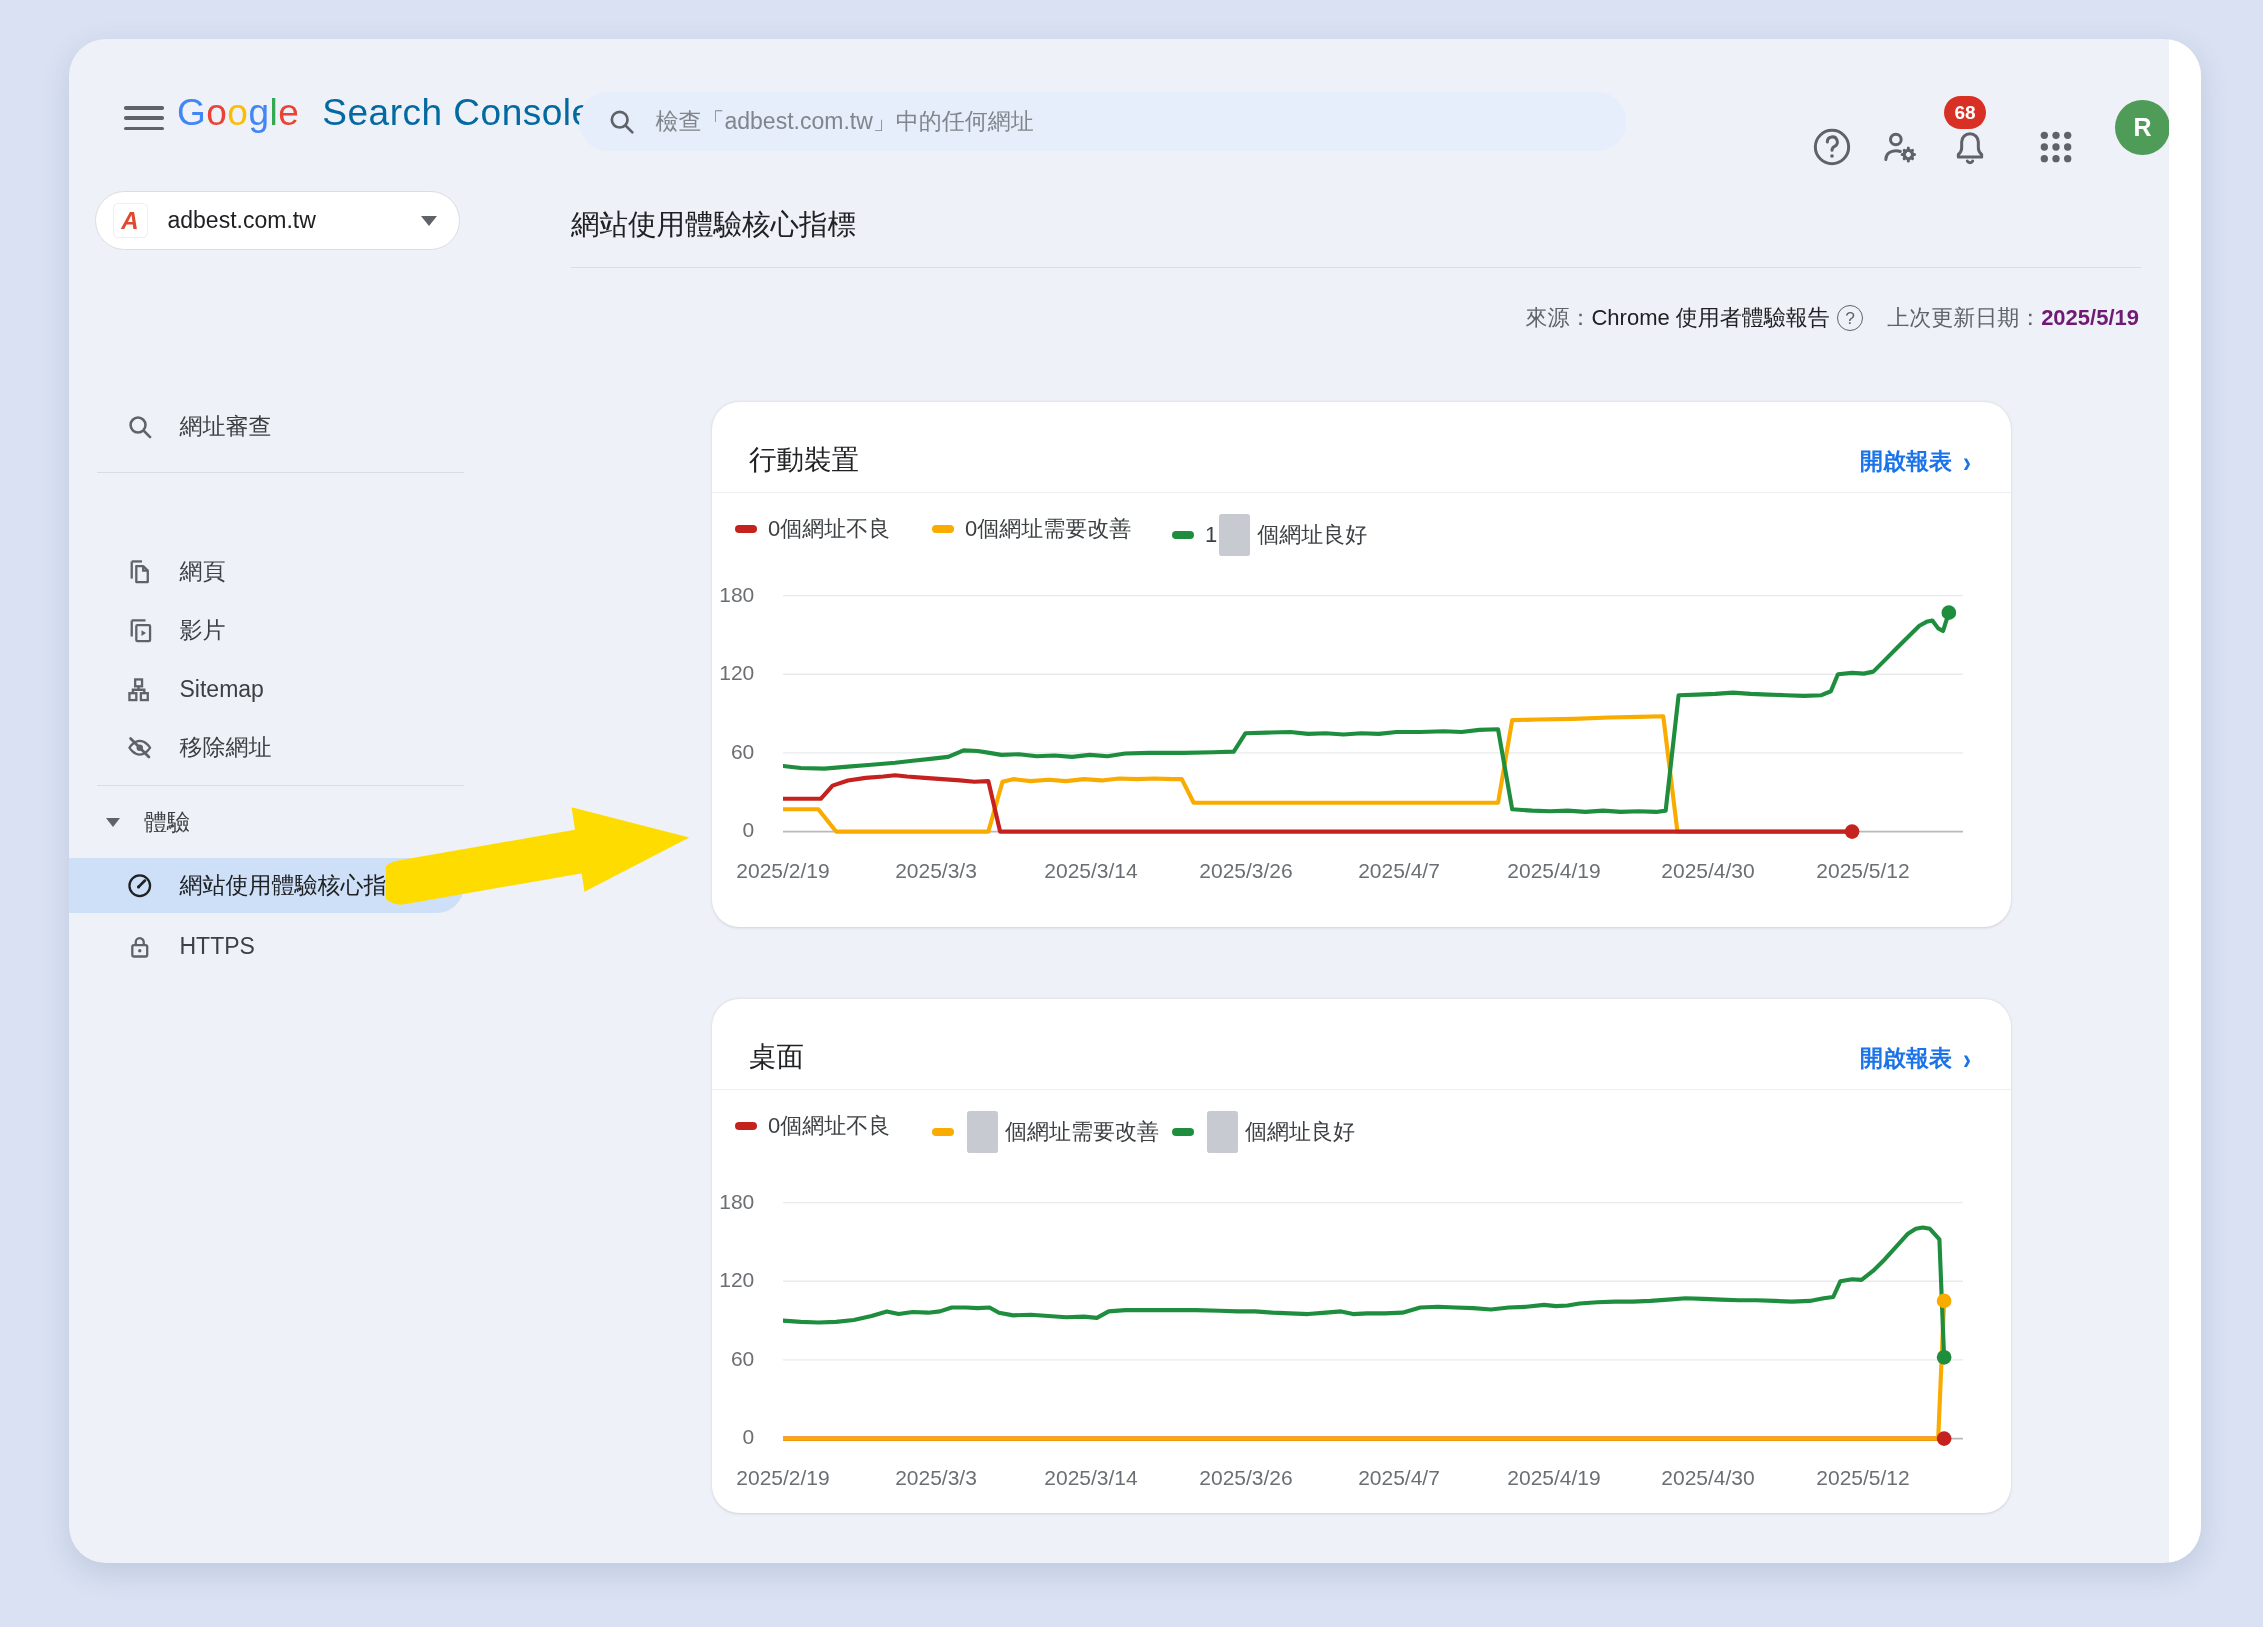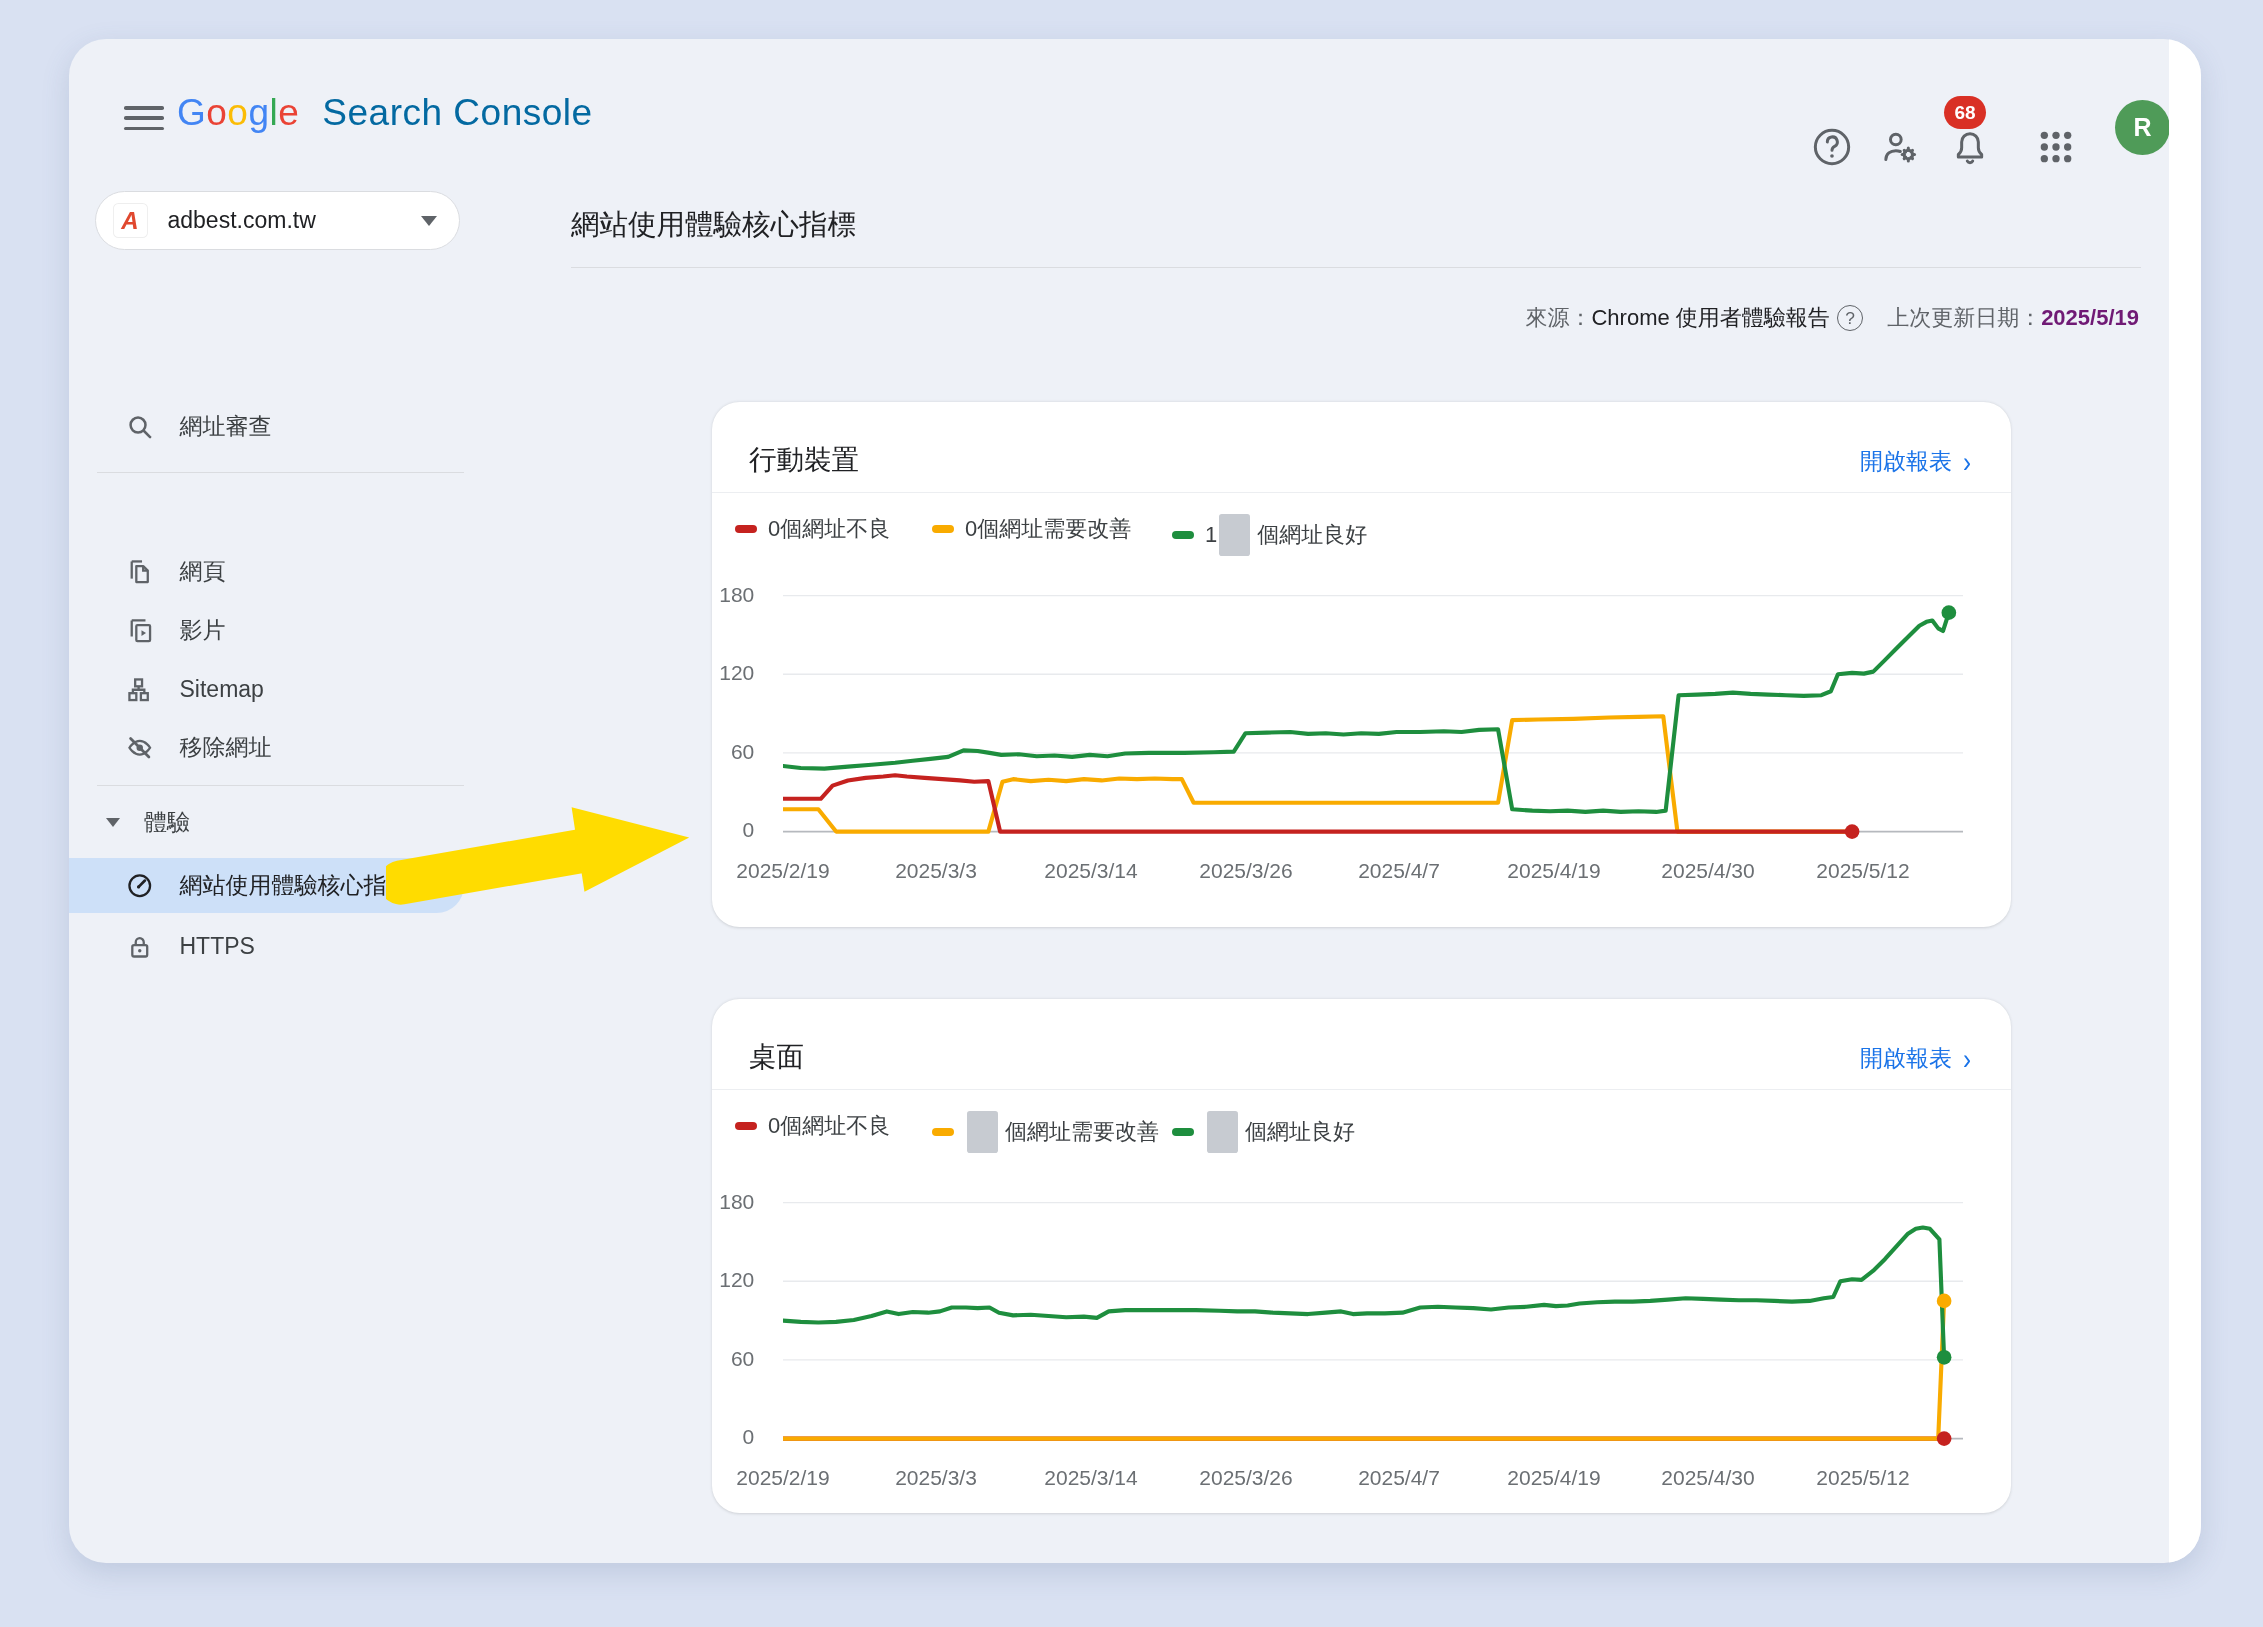--- a/index.html
+++ b/index.html
@@ -38,21 +38,21 @@
   .page-title { position:absolute; left:502px; top:167px; font-size:28.5px; color:#202124; }
   .main-div { position:absolute; left:502px; top:228px; width:1570px; border-top:0.9px solid #dadce0; }
   .source-row { position:absolute; right:62px; top:264px; display:flex; align-items:center; font-size:22px; color:#5f6368; white-space:nowrap; }
   .source-row b { color:#202124; font-weight:400; }
   .source-row .dt { color:#701a75; font-weight:700; }
   .qmark { width:26px; height:26px; border:1.8px solid #5f6368; border-radius:50%; font-size:17.4px; display:inline-flex; align-items:center; justify-content:center; margin:0 24px 0 7.3px; color:#5f6368; }
 
   
   .chart-card { position:absolute; left:643px; width:1299px; background:#fff; border-radius:27.5px; box-shadow:0 0.9px 2.8px rgba(60,64,67,.18); }
   .cc-title { position:absolute; left:37px; top:40px; font-size:27.5px; color:#202124; }
-  .cc-link { position:absolute; right:40px; top:44px; font-size:23px; font-weight:400; color:#1a73e8; cursor:pointer; display:flex; align-items:center; }
+  .cc-link { position:absolute; right:40px; top:44px; font-size:23px; font-weight:700; color:#1a73e8; cursor:pointer; display:flex; align-items:center; }
   .cc-link .chev { margin-left:11px; font-size:24px; transform:scaleY(1.2); }
   .cc-div { position:absolute; left:0; top:90px; width:100%; border-top:0.9px solid #eceef1; }
   .legend { position:absolute; left:0; top:112px; width:100%; height:40px; }
   .leg-item { position:absolute; display:flex; align-items:center; font-size:22px; color:#3c4043; cursor:pointer; }
   .leg-item:nth-child(1){ left:23px; } .leg-item:nth-child(2){ left:220px; } .leg-item:nth-child(3){ left:460px; }
   .dash { width:22px; height:8.3px; border-radius:4.6px; margin-right:11px; flex:none; }
   .redact { display:inline-block; width:31px; height:42px; background:#c7cbd1; border-radius:2.8px; margin:0 7.3px 0 1.8px; vertical-align:middle; }
   .ylabels { position:absolute; left:7.3px; width:51px; height:253px; }
   .ylabels span { position:absolute; right:16px; font-size:21px; color:#6b6f73; }
   .plotwrap { position:absolute; left:71px; width:1180px; height:253px; }
@@ -67,20 +67,27 @@
 
 <div class="app-card">
 
   <div class="hamburger">
       <span></span>
       <span></span>
       <span></span>
     </div>
   <div class="logo">
     <span class="lg" id="logo-letters"><span style="color: rgb(66, 133, 244);">G</span><span style="color: rgb(234, 67, 53);">o</span><span style="color: rgb(251, 188, 5);">o</span><span style="color: rgb(66, 133, 244);">g</span><span style="color: rgb(52, 168, 83);">l</span><span style="color: rgb(234, 67, 53);">e</span></span><span class="suffix">Search Console</span>
+  </div>
+  <div class="searchbar">
+    <svg width="29" height="29" viewBox="0 0 24 24" fill="none" stroke="#5f6368" stroke-width="2.2">
+        <circle cx="10.5" cy="10.5" r="6.5"></circle>
+        <line x1="15.5" y1="15.5" x2="21" y2="21" stroke-linecap="round"></line>
+      </svg>
+    <span class="ph">檢查「adbest.com.tw」中的任何網址</span>
   </div>
   <svg class="hicon" style="left:1743px" viewBox="0 0 24 24" fill="none" stroke="currentColor" stroke-width="1.8">
       <circle cx="12" cy="12" r="10"></circle>
       <path d="M9.2 9a3 3 0 1 1 4.4 2.6c-1 .6-1.6 1.1-1.6 2.4" stroke-linecap="round"></path>
       <circle cx="12" cy="17.4" r="1.1" fill="currentColor" stroke="none"></circle>
     </svg>
   <svg class="hicon" style="left:1811px" viewBox="0 0 24 24" fill="none" stroke="currentColor" stroke-width="1.8">
       <circle cx="9.5" cy="7.5" r="3.2"></circle>
       <path d="M3.5 19.5c0-3.4 2.8-5.3 6-5.3 1 0 1.9.2 2.7.5" stroke-linecap="round"></path>
       <circle cx="17" cy="16.5" r="2.6"></circle>

